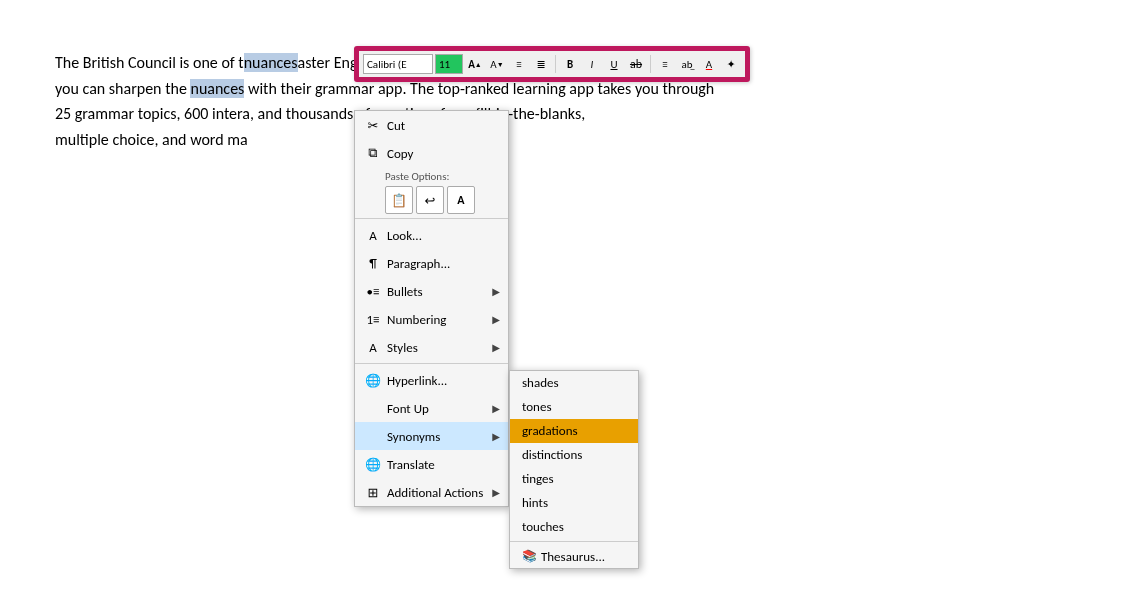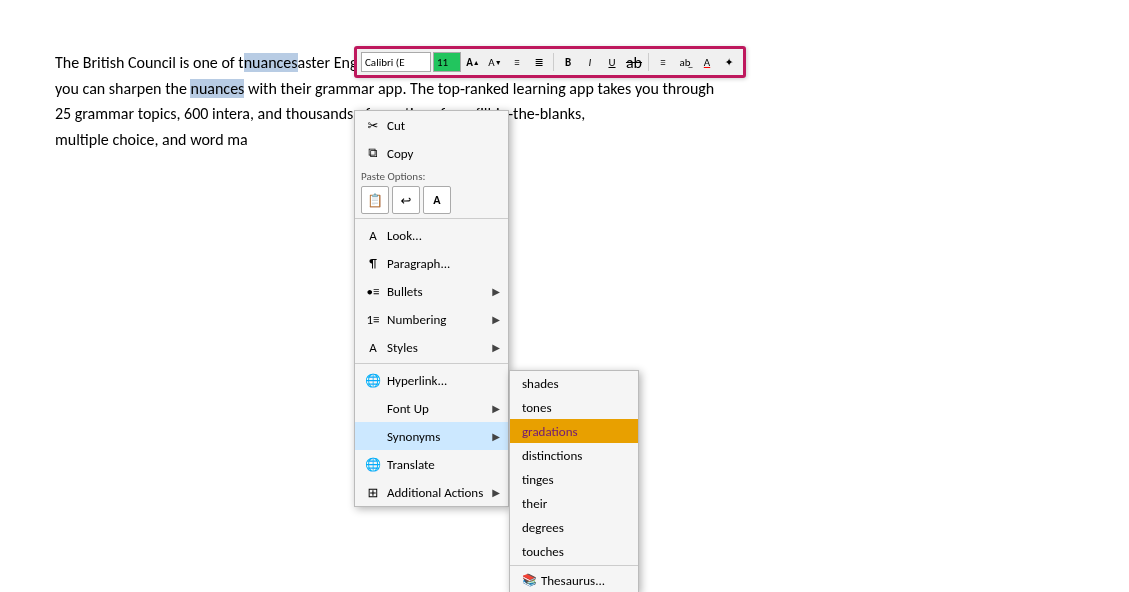--- a/index.html
+++ b/index.html
@@ -23,21 +23,21 @@
     .highlight {
       background: #b8cce4;
     }
 
     
     .format-toolbar {
       position: absolute;
       top: 46px;
       left: 354px;
       background: #f0f0f0;
-      border: 3px solid #be185d;
+      border: 5px solid #be185d;
       border-radius: 3px;
       padding: 3px 4px;
       display: flex;
       align-items: center;
       gap: 2px;
       box-shadow: 1px 1px 4px rgba(0,0,0,0.2);
       z-index: 100;
     }
 
     .format-toolbar .font-name {
@@ -153,24 +153,23 @@
       width: 130px;
       z-index: 300;
       font-size: 13px;
     }
 
     .synonym-item {
       padding: 4px 12px;
       cursor: pointer;
       min-height: 24px;
       display: flex;
-      align-items: center;
       color: #000;
     }
-    .synonym-item.active { background: #e8a000; color: #701a75; }
+    .synonym-item.active { background: #e8a000; color: #000000; }
 
     .synonym-divider {
       height: 1px;
       background: #ccc;
       margin: 2px 0;
     }
 
     .thesaurus-item {
       padding: 4px 12px;
       cursor: pointer;
@@ -208,41 +207,41 @@
   <div class="font-name">Calibri (E</div>
   <div class="font-size">11</div>
   <div class="toolbar-btn bold">A<sup style="font-size:7px">▲</sup></div>
   <div class="toolbar-btn">A<sub style="font-size:7px">▼</sub></div>
   <div class="toolbar-btn">≡</div>
   <div class="toolbar-btn">≣</div>
   <div class="toolbar-sep"></div>
   <div class="toolbar-btn bold">B</div>
   <div class="toolbar-btn italic">I</div>
   <div class="toolbar-btn underline">U</div>
-  <div class="toolbar-btn" style="text-decoration:line-through;font-size:16px">ab</div>
+  <div class="toolbar-btn" style="text-decoration:line-through;font-size:12px">ab</div>
   <div class="toolbar-sep"></div>
   <div class="toolbar-btn">≡</div>
   <div class="toolbar-btn" style="font-size:11px">ab̲</div>
   <div class="toolbar-btn" style="font-size:11px;text-decoration:underline;text-decoration-color:red">A</div>
   <div class="toolbar-btn" style="font-size:11px">✦</div>
 </div>
 
 <div class="context-menu">
 
   <div class="menu-item">
     <span class="menu-icon">✂</span>
     <span class="menu-label">Cut</span>
   </div>
 
   <div class="menu-item">
     <span class="menu-icon">⧉</span>
     <span class="menu-label">Copy</span>
   </div>
 
-  <div style="padding:3px 6px 2px 6px;">
+  <div style="padding:3px 6px 2px 6px;margin-left:24px;">
     <div style="font-size:11px;color:#555;margin-bottom:3px;">Paste Options:</div>
     <div style="display:flex;gap:3px;">
       <div class="paste-btn">📋</div>
       <div class="paste-btn">↩</div>
       <div class="paste-btn paste-btn" style="font-weight:bold;font-size:12px;">A</div>
     </div>
   </div>
   <div class="menu-divider"></div>
 
   <div class="menu-item">
@@ -313,24 +312,21 @@
   <div class="synonym-item active">
     <span>gradations</span>
   </div>
   <div class="synonym-item">
     <span>distinctions</span>
   </div>
   <div class="synonym-item">
     <span>tinges</span>
   </div>
   <div class="synonym-item">
-    <span>their</span>
-  </div>
-  <div class="synonym-item">
-    <span>degrees</span>
+    <span>hints</span>
   </div>
   <div class="synonym-item">
     <span>touches</span>
   </div>
   <div class="synonym-divider"></div>
   <div class="thesaurus-item">
     <span style="margin-right:4px;font-size:12px;">📚</span>
     <span>Thesaurus...</span>
   </div>
 </div>

